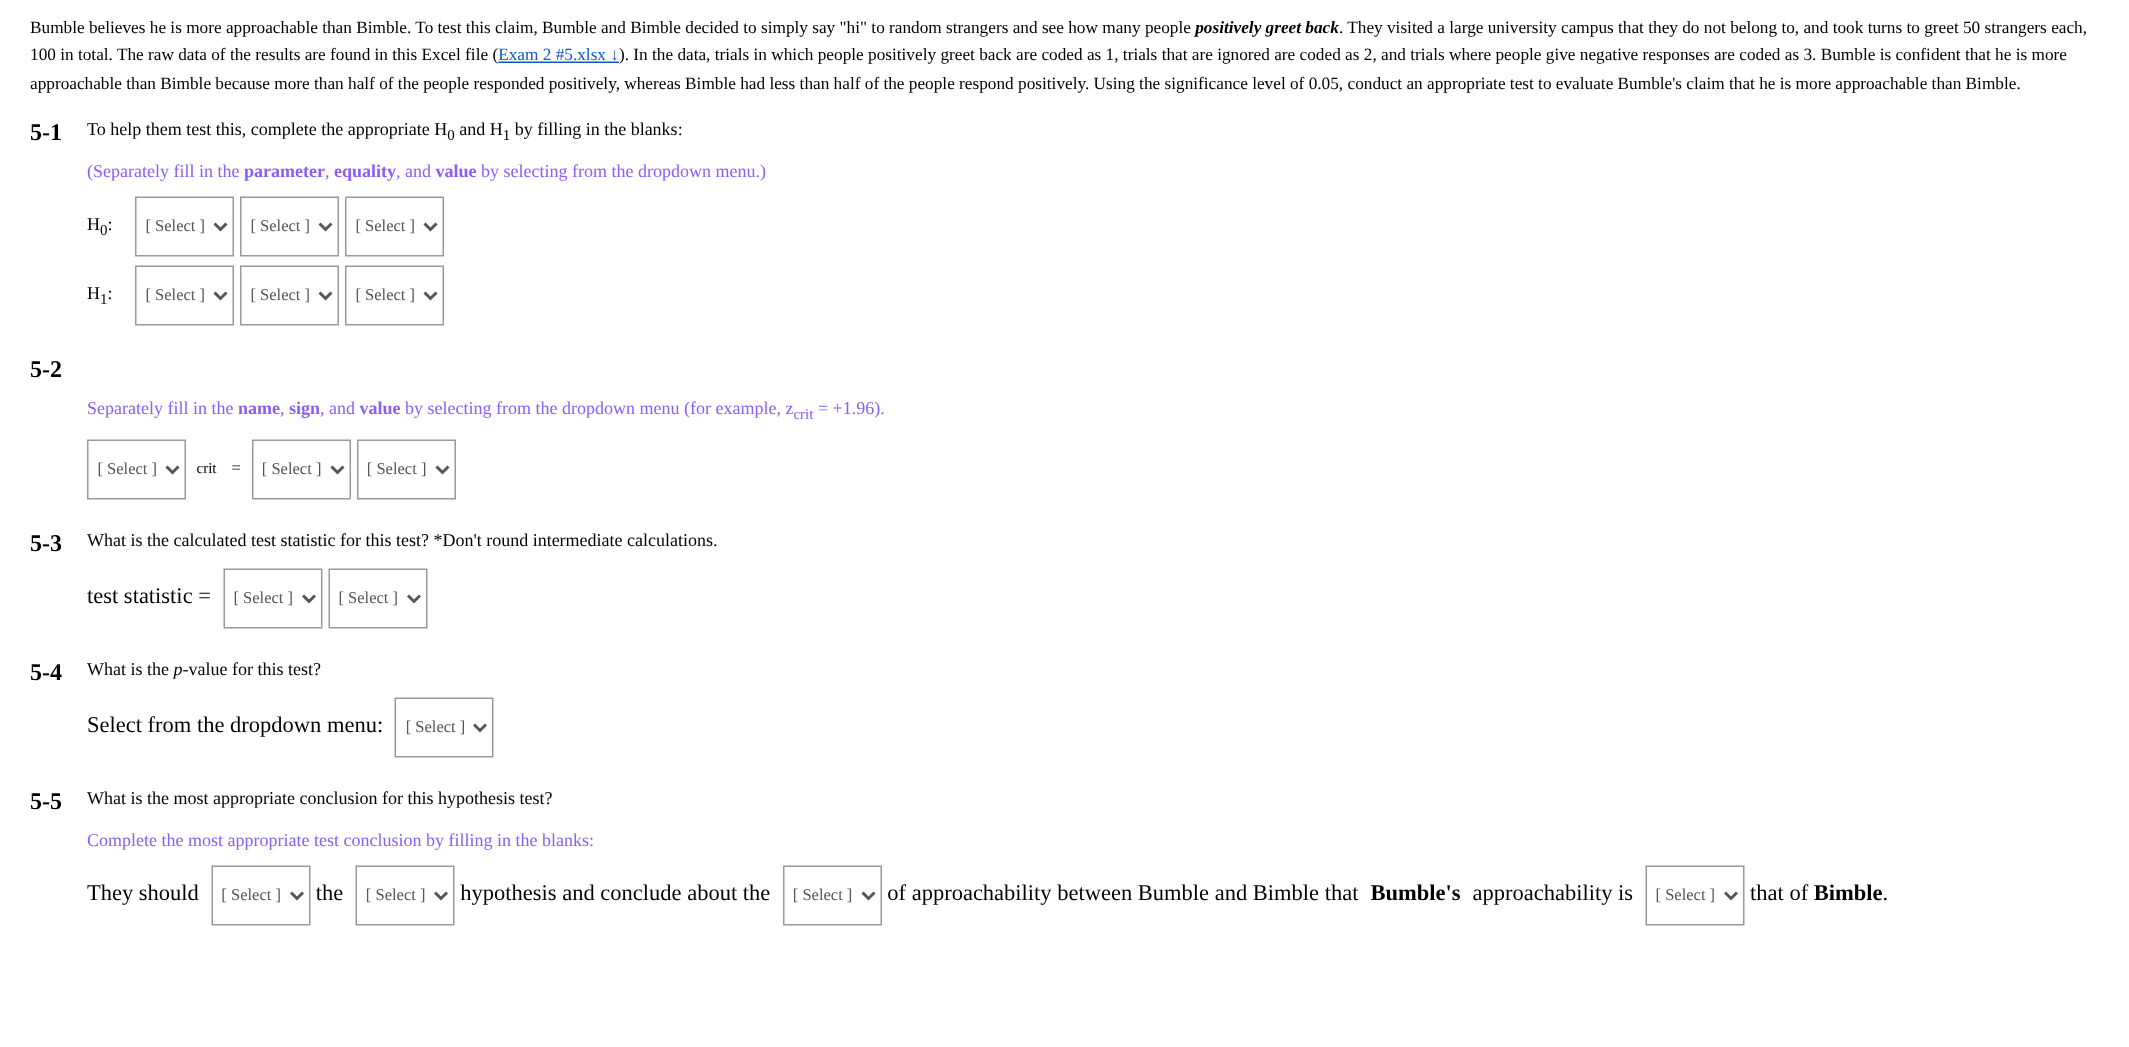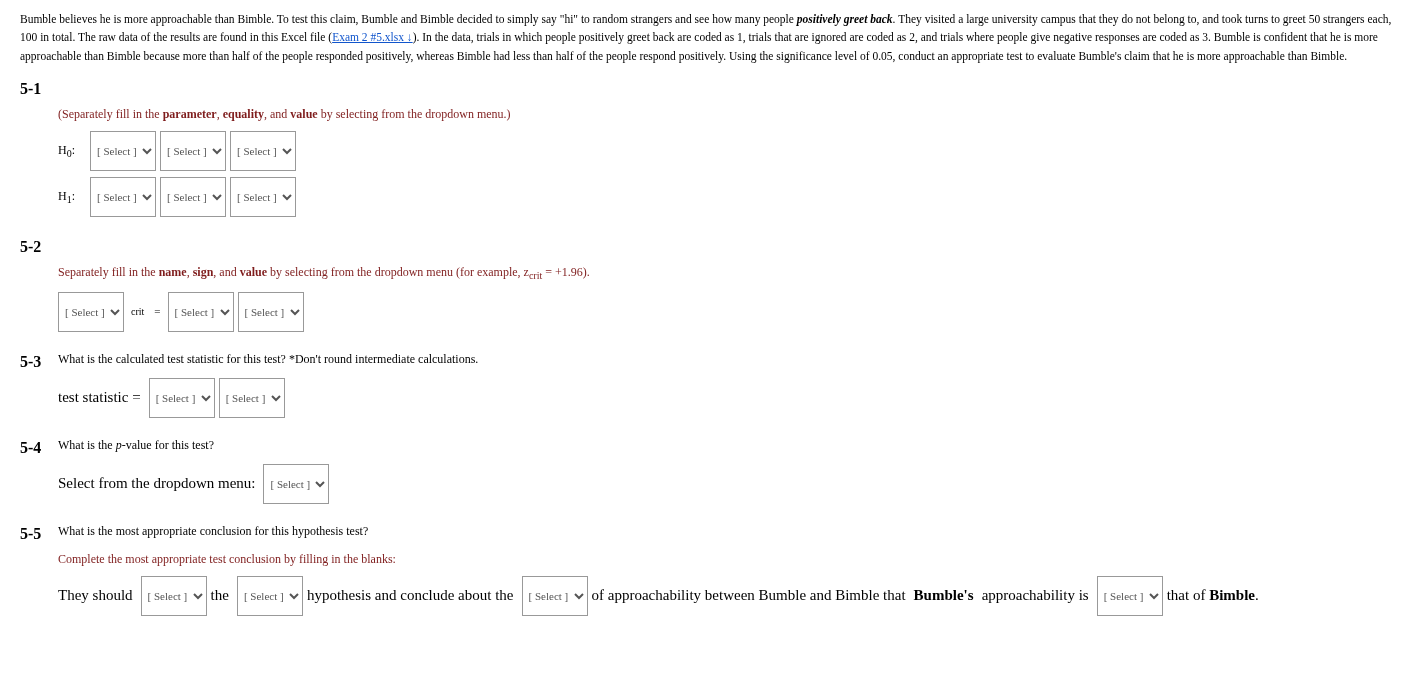--- a/index.html
+++ b/index.html
@@ -39,21 +39,21 @@
       margin-right: 8px;
       min-width: 30px;
     }
     .section-question {
       font-size: 12px;
     }
     .section-instruction {
       margin-left: 38px;
       font-size: 12px;
       margin-bottom: 8px;
-      color: #7f1d1d;
+      color: #8b5cf6;
     }
     .bold { font-weight: bold; }
     .sub { font-size: 10px; vertical-align: sub; }
     select {
       font-family: Times New Roman, serif;
       font-size: 11px;
       border: 1px solid #999;
       padding: 4px 2px;
       background: #fff;
       color: #555;
@@ -84,20 +84,23 @@
 </head>
 <body>
 
 <div class="intro-text">
   <span>Bumble believes he is more approachable than Bimble. To test this claim, Bumble and Bimble decided to simply say "hi" to random strangers and see how many people </span><em>positively greet back</em><span>. They visited a large university campus that they do not belong to, and took turns to greet 50 strangers each, 100 in total. The raw data of the results are found in this Excel file (</span><a href="#">Exam 2 #5.xlsx ↓</a><span>). In the data, trials in which people positively greet back are coded as 1, trials that are ignored are coded as 2, and trials where people give negative responses are coded as 3. Bumble is confident that he is more approachable than Bimble because more than half of the people responded positively, whereas Bimble had less than half of the people respond positively. Using the significance level of 0.05, conduct an appropriate test to evaluate Bumble's claim that he is more approachable than Bimble.</span>
 </div>
 
 <div class="section">
   <div class="section-header">
     <span class="section-num">5-1</span>
+    <span class="section-question">
+      <span>To help them test this, complete the appropriate H</span><span class="sub">0</span><span> and H</span><span class="sub">1</span><span> by filling in the blanks:</span>
+    </span>
   </div>
   <div class="section-instruction">
     <span>(Separately fill in the </span><span class="bold">parameter</span><span>, </span><span class="bold">equality</span><span>, and </span><span class="bold">value</span><span> by selecting from the dropdown menu.)</span>
   </div>
 
   <div class="row-line">
     <span class="h-label">H<span class="sub">0</span>:</span>
     <select>
       <option value="">[ Select ]</option>
     </select>

